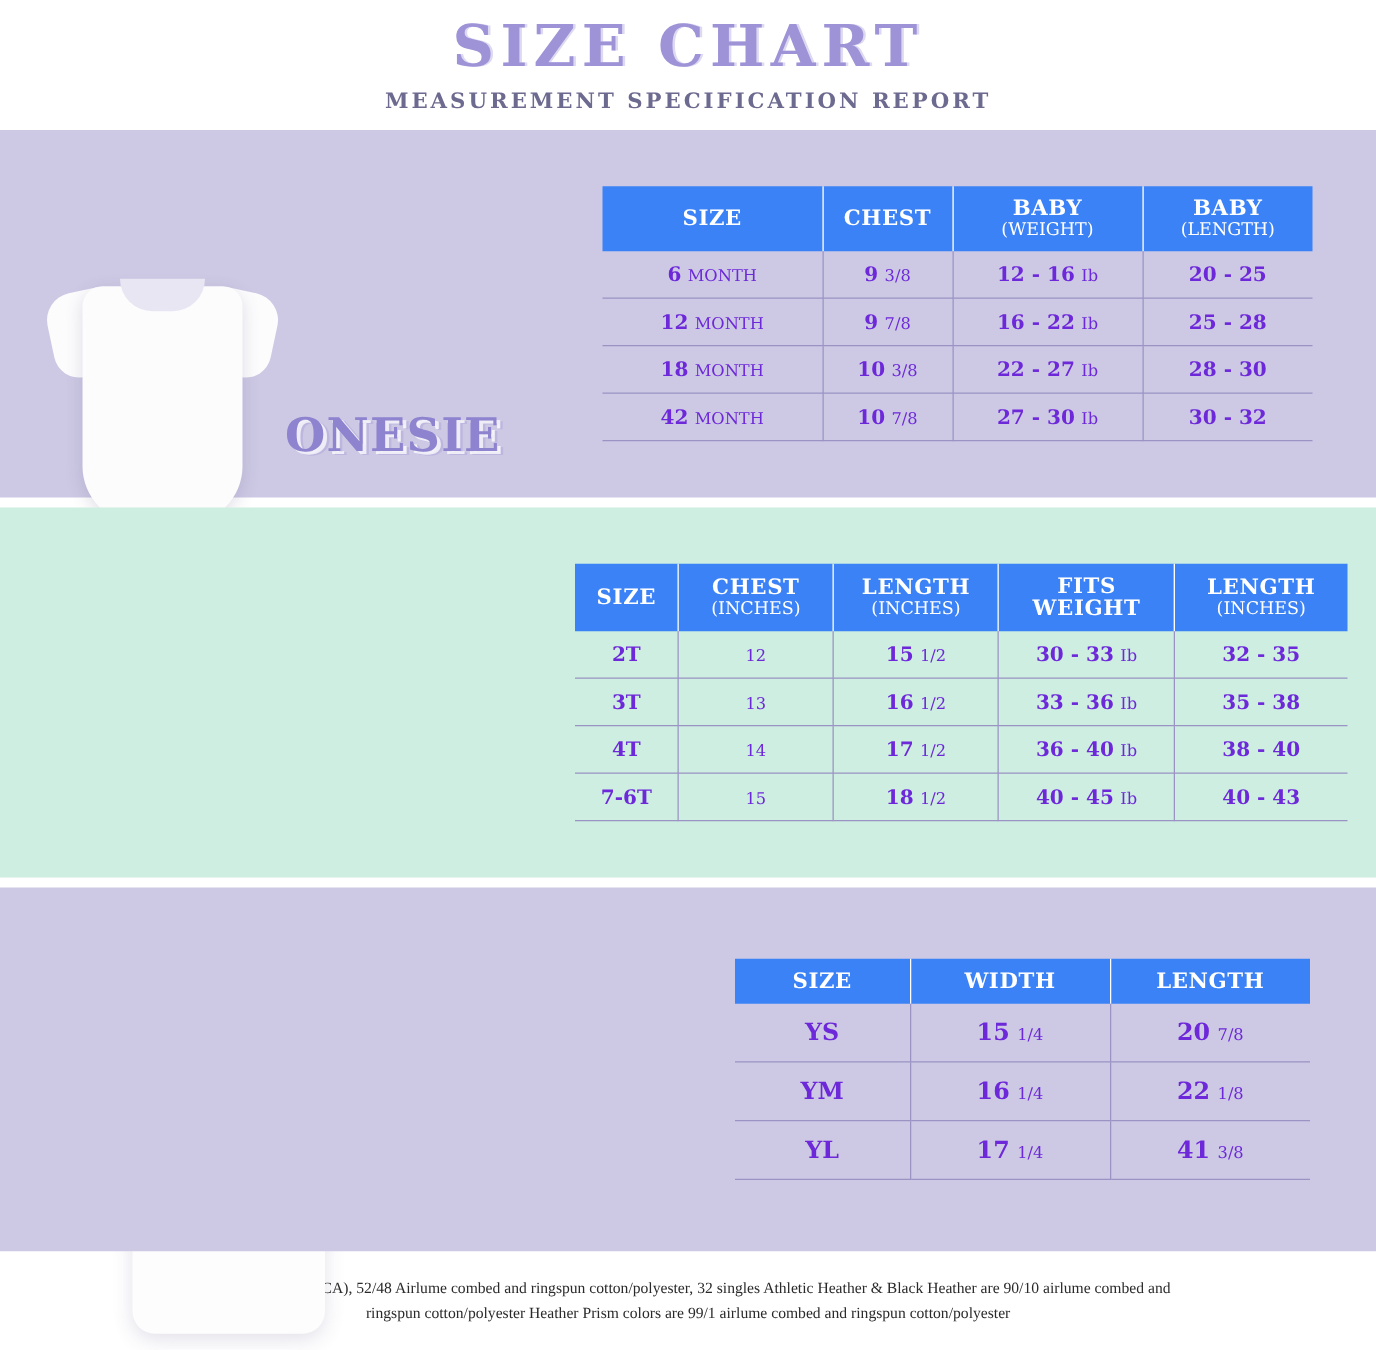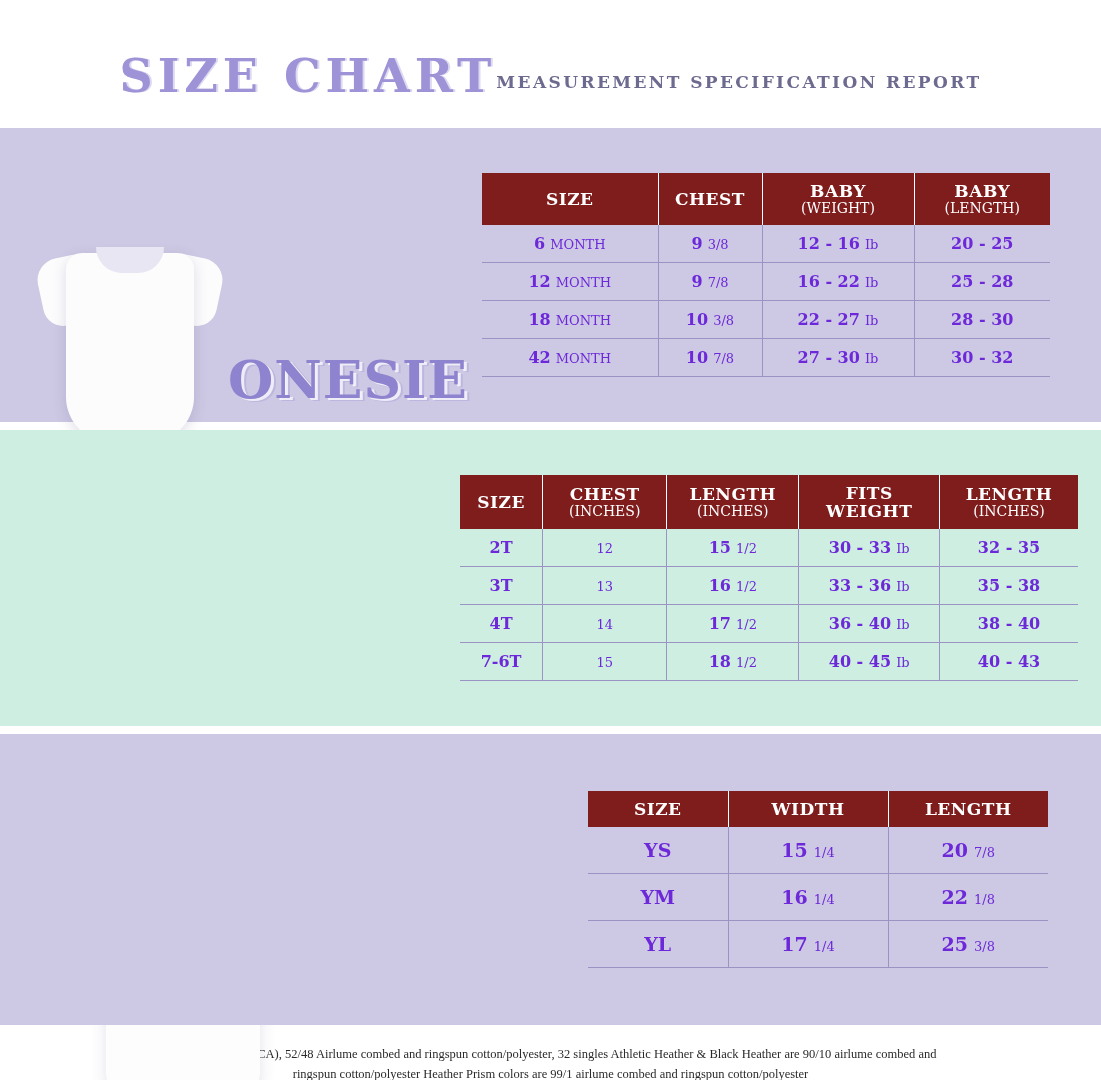--- a/index.html
+++ b/index.html
@@ -7,22 +7,22 @@
     width: 1101px; height: 1080px;
     font-family: "Liberation Sans", sans-serif;
     background: #ffffff;
     overflow: hidden;
   }
 
   
   .header {
     height: 104px;
     background: #ffffff;
-    display: flex; flex-direction: row;
-    align-items: center; justify-content: center; margin-top: 24px;
+    display: flex; flex-direction: column;
+    align-items: center; justify-content: center;
   }
   .header-title {
     font-family: "DejaVu Serif", serif;
     font-weight: bold;
     font-size: 46px;
     letter-spacing: 5px;
     color: #9d93d6;
     line-height: 1;
     text-shadow: 2px 0 0 rgba(157,147,214,0.35);
   }
@@ -55,21 +55,21 @@
   }
   .label {
     font-family: "DejaVu Serif", serif;
     font-weight: bold;
     color: #8e83cf;
     line-height: 1;
     text-shadow: 3px 2px 0 rgba(255,255,255,0.75), 5px 3px 0 rgba(142,131,207,0.25);
     letter-spacing: 1px;
     position: absolute;
   }
-  .label-onesie  { font-size: 52px; left: 228px; top: 226px; }
+  .label-onesie  { font-size: 37px; left: 228px; top: 226px; }
   .label-toddler { font-size: 56px; left: 130px; top: 538px; }
 
   
   .garment { position: absolute; }
 
   .onesie-body {
     left: 40px; top: 103px; width: 180px; height: 248px;
   }
   .onesie-body .torso {
     position: absolute; left: 26px; top: 22px; width: 128px; height: 190px;
@@ -121,21 +121,21 @@
   .toddler-shirt { left: 58px; top: 435px; }
 
   .measure { position: absolute; }
 
   
   .table-wrap { flex: 1; display: flex; align-items: center; }
   table { border-collapse: collapse; }
   table td, table th { text-align: center; }
 
   thead th {
-    background: #7f1d1d;
+    background: #3b82f6;
     color: #ffffff;
     font-family: "DejaVu Serif", serif;
     font-weight: bold;
     padding: 9px 6px;
     border-right: 1px solid #ffffff;
     line-height: 1.08;
   }
   thead th:last-child { border-right: none; }
   .th-main { font-size: 17px; letter-spacing: 0.5px; display: block; }
   .th-sub  { font-size: 14px; font-weight: normal; display: block; }
@@ -365,21 +365,21 @@
           <td><span class="b">20</span> <span class="sm">7/8</span></td>
         </tr>
         <tr>
           <td><span class="b">YM</span></td>
           <td><span class="b">16</span> <span class="sm">1/4</span></td>
           <td><span class="b">22</span> <span class="sm">1/8</span></td>
         </tr>
         <tr>
           <td><span class="b">YL</span></td>
           <td><span class="b">17</span> <span class="sm">1/4</span></td>
-          <td><span class="b">25</span> <span class="sm">3/8</span></td>
+          <td><span class="b">41</span> <span class="sm">3/8</span></td>
         </tr>
       </tbody>
     </table>
   </div>
 
   <div class="measure">
     
     
     
     

